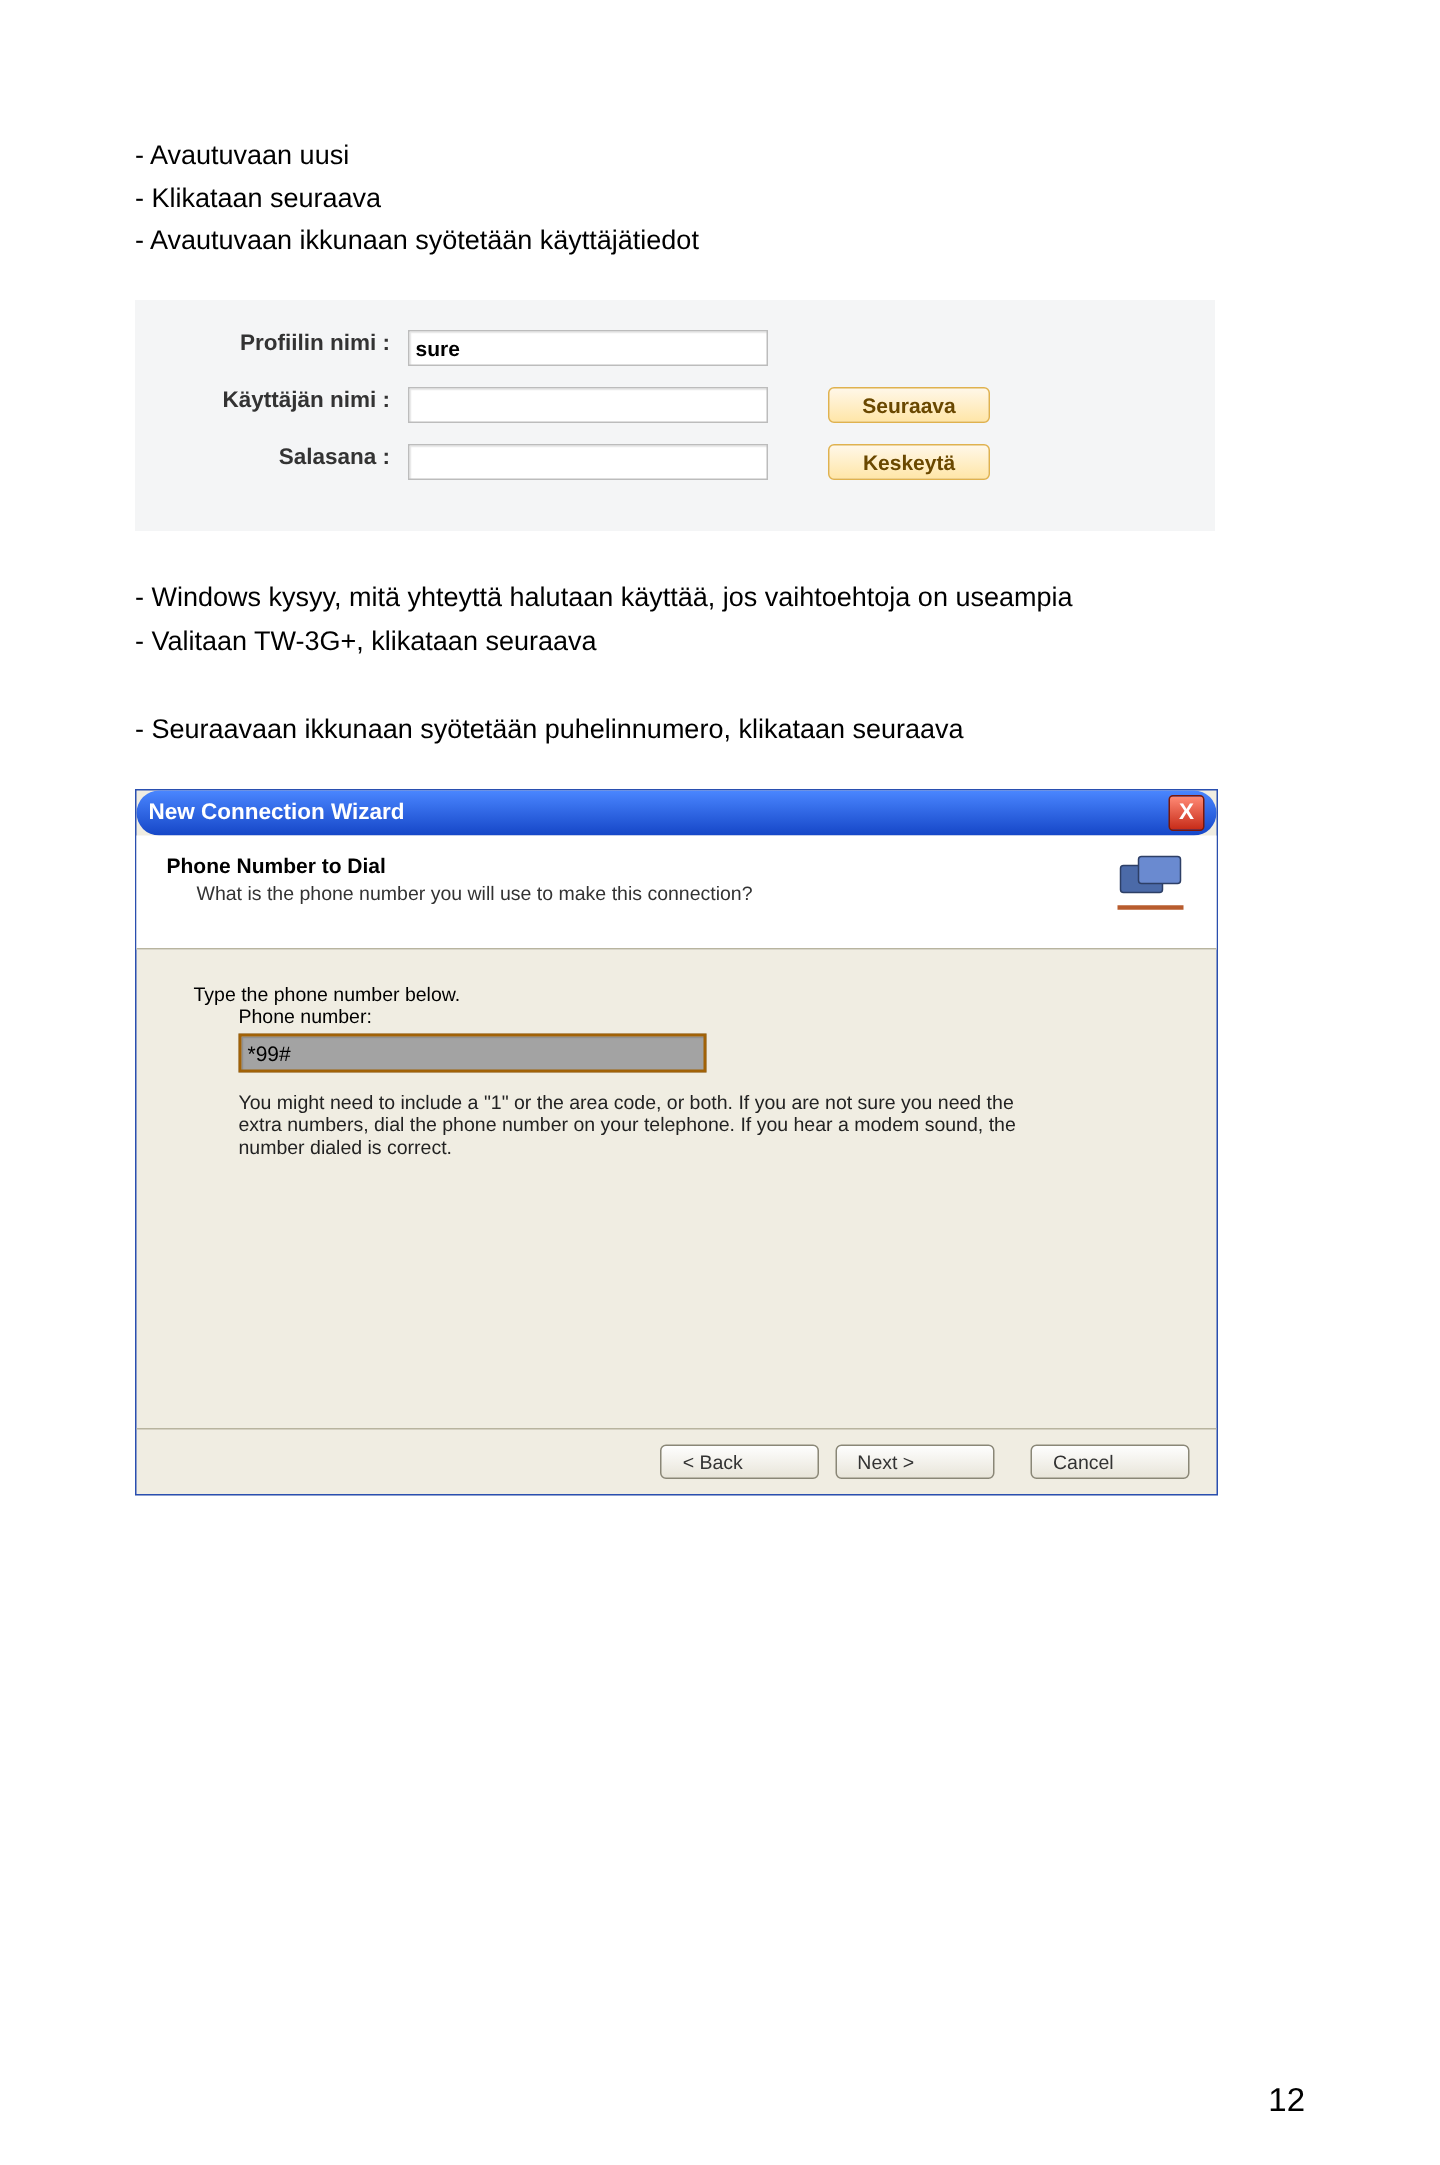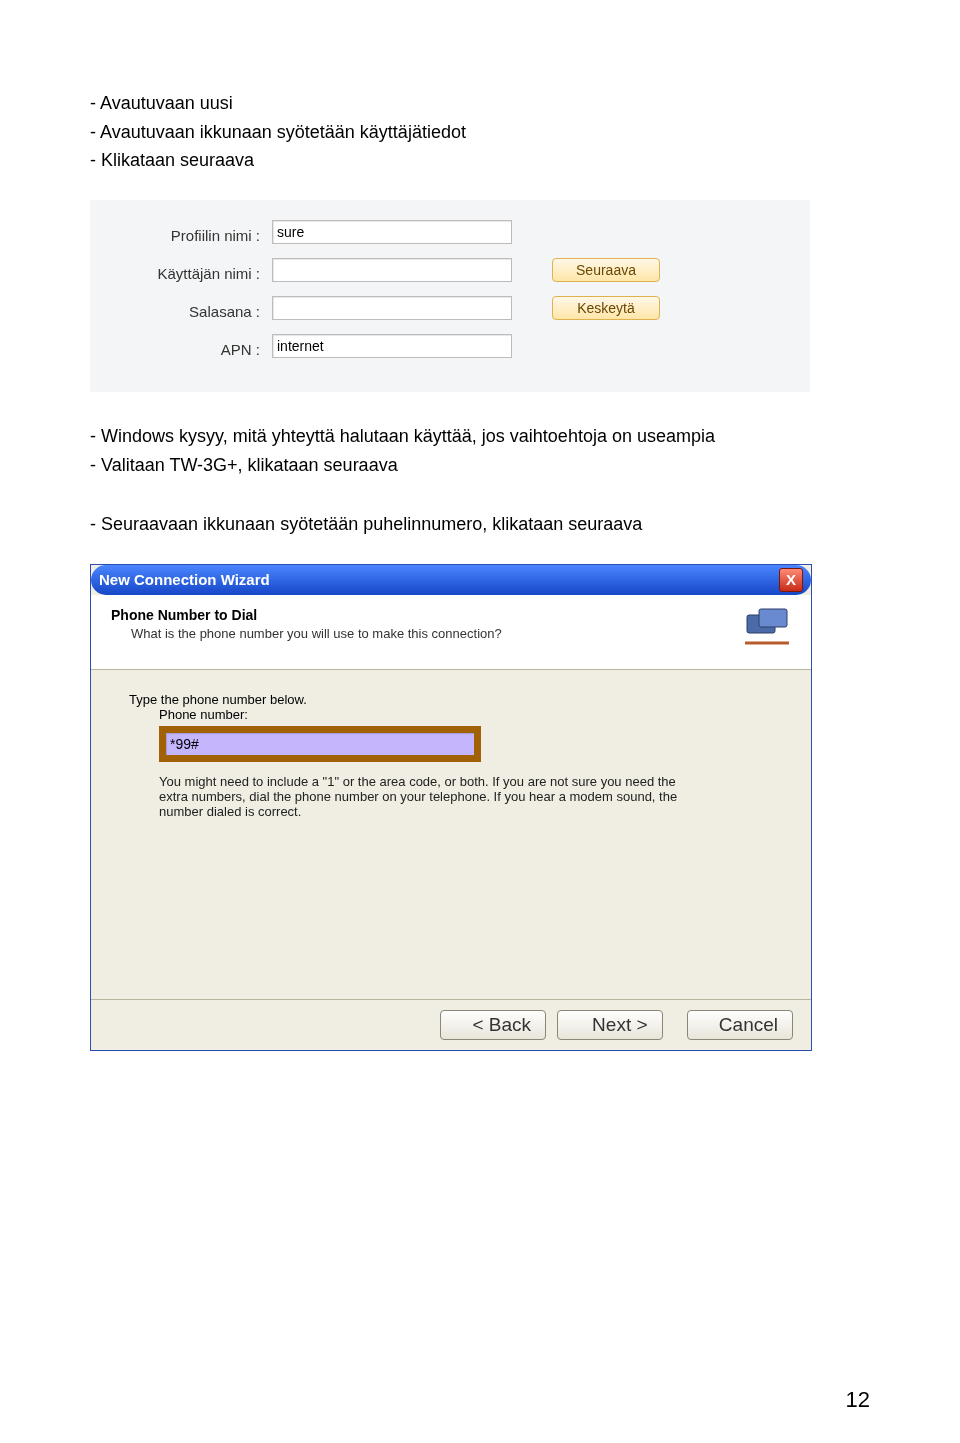--- a/index.html
+++ b/index.html
@@ -19,22 +19,23 @@
   .panel {
     background: #f4f5f6;
     width: 720px;
     margin-top: 20px;
     margin-bottom: 30px;
     padding: 20px 10px;
     box-sizing: border-box;
   }
   .row {
     display: flex;
-    align-items: flex-end;
+    align-items: flex-start;
     margin-bottom: 14px;
+    font-weight: bold;
   }
   .row .lbl {
     width: 160px;
     text-align: right;
     padding-right: 12px;
     font-size: 15px;
     color: #333;
   }
   .row .inp {
     width: 230px;
@@ -116,22 +117,22 @@
     padding: 22px 38px 180px 38px;
     font-size: 13px;
     color: #000;
   }
   .wiz-body .intro { }
   .wiz-body .flbl { padding-left: 30px; margin-bottom: 4px; }
   .phone-in {
     margin-left: 30px;
     width: 300px;
     height: 22px;
-    border: 7px solid #a16207;
-    background: #c4b5fd;
+    border: 2px solid #a16207;
+    background: #a3a3a3;
     font-size: 14px;
     line-height: 22px;
     padding: 0 4px;
     box-shadow: inset 1px 1px 1px rgba(0,0,0,.15);
   }
   .hint {
     padding-left: 30px;
     padding-top: 12px;
     color: #222;
     max-width: 520px;
@@ -142,40 +143,40 @@
     text-align: right;
   }
   .xp-btn {
     display: inline-block;
     min-width: 76px;
     padding: 3px 14px;
     margin-left: 6px;
     background: linear-gradient(#fefefe,#e8e5d9);
     border: 1px solid #8a8777;
     border-radius: 4px;
-    font-size: 19px;
+    font-size: 13px;
     color: #333;
-    text-align: right;
+    text-align: left;
   }
   .page-num {
     position: fixed;
     bottom: 30px;
     right: 90px;
     font-size: 22px;
     color: #000;
   }
 </style>
 </head>
 <body>
 
 <div class="doc-list">
   <br>
   <div>- Avautuvaan uusi</div>
+  <div>- Klikataan seuraava</div>
   <div>- Avautuvaan ikkunaan syötetään käyttäjätiedot</div>
-  <div>- Klikataan seuraava</div>
 </div>
 
 <div class="panel">
   <div class="row">
     <div class="lbl">Profiilin nimi :</div>
     <div class="inp">sure</div>
     <div class="btnslot"></div>
   </div>
   <div class="row">
     <div class="lbl">Käyttäjän nimi :</div>
@@ -183,25 +184,20 @@
     <div class="btnslot">
       <span class="orange-btn">Seuraava</span>
     </div>
   </div>
   <div class="row">
     <div class="lbl">Salasana :</div>
     <div class="inp"></div>
     <div class="btnslot">
       <span class="orange-btn">Keskeytä</span>
     </div>
-  </div>
-  <div class="row">
-    <div class="lbl">APN :</div>
-    <div class="inp">internet</div>
-    <div class="btnslot"></div>
   </div>
 </div>
 
 <div class="doc-list">
   <div>- Windows kysyy, mitä yhteyttä halutaan käyttää, jos vaihtoehtoja on useampia</div>
   <div>- Valitaan TW-3G+, klikataan seuraava</div>
 </div>
 
 <div class="doc-list" style="margin-top:30px;">
   <div>- Seuraavaan ikkunaan syötetään puhelinnumero, klikataan seuraava</div>

